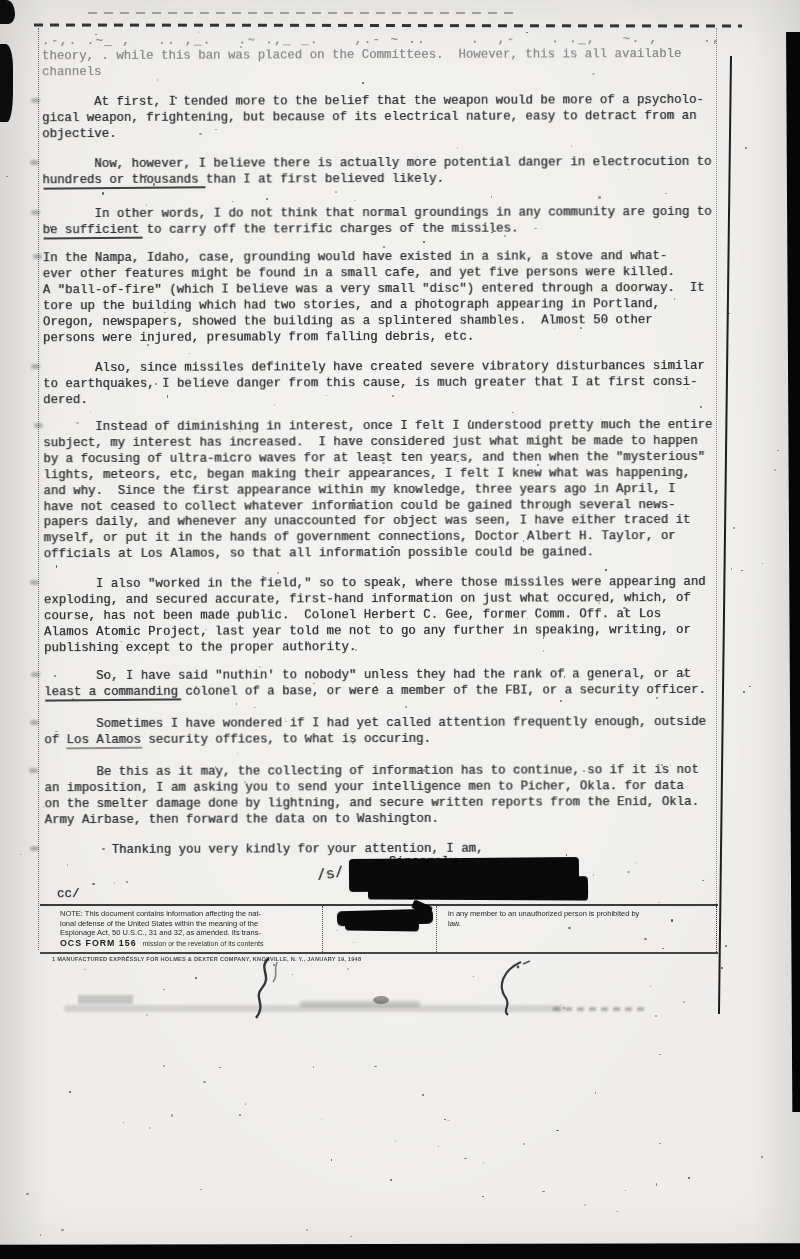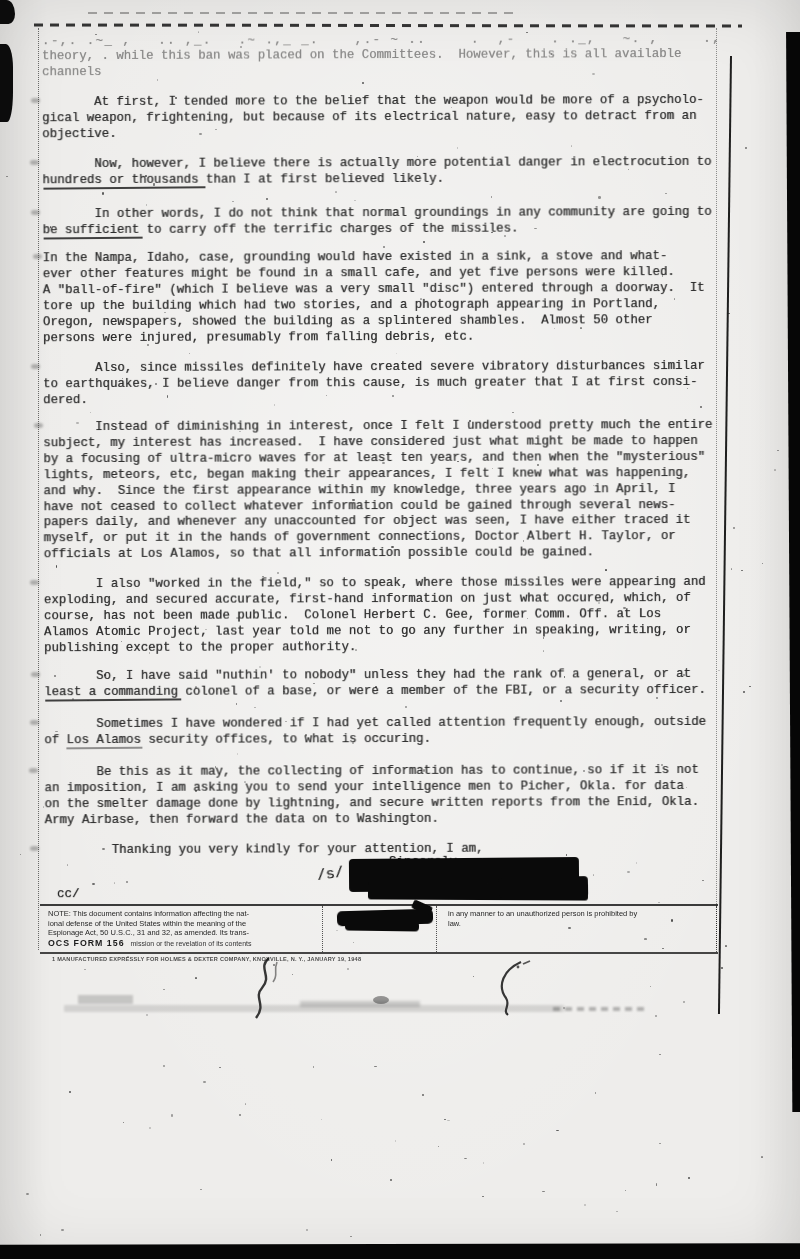--- a/index.html
+++ b/index.html
@@ -123,33 +123,33 @@
     <div class="underline-mark" style="left:66px;top:746px;width:76px;opacity:.55"></div>
   </div>
 
   <div>
     <div class="redaction" style="left:349px;top:858px;width:230px;height:33px;border-radius:4px;transform:rotate(-.5deg)"></div>
     <div class="redaction" style="left:368px;top:883px;width:220px;height:17px;border-radius:3px;transform:rotate(.3deg)"></div>
     <div class="redaction" style="left:498px;top:877px;width:90px;height:20px;border-radius:4px;transform:rotate(-1.2deg)"></div>
   </div>
 
   <div class="note-strip">
-    <div class="note-box" style="left:0;width:282px">
+    <div class="note-box" style="left:12px;width:282px">
       <div class="note-text">NOTE: This document contains information affecting the nat-
 ional defense of the United States within the meaning of the
 Espionage Act, 50 U.S.C., 31 and 32, as amended. Its trans-</div>
       <div class="form-line">
         <span class="form-num">OCS FORM 156</span><span class="form-rest">mission or the revelation of its contents</span>
       </div>
     </div>
     <div class="note-v" style="left:282px"></div>
     <div class="note-box" style="left:282px;width:114px"></div>
     <div class="note-v" style="left:396px"></div>
     <div class="note-box" style="left:396px;width:280px">
-      <div class="note-text" style="left:12px">in any manner to an unauthorized person is prohibited by
+      <div class="note-text" style="left:12px">in any member to an unauthorized person is prohibited by
 law.</div>
     </div>
     <div class="note-v" style="left:676px"></div>
   </div>
 
   <div>
     <div class="redaction" style="left:337px;top:910px;width:96px;height:15px;border-radius:5px;transform:rotate(-1.6deg)"></div>
     <div class="redaction" style="left:345px;top:921px;width:74px;height:10px;border-radius:4px;transform:rotate(.8deg)"></div>
     <div class="redaction" style="left:412px;top:903px;width:20px;height:9px;border-radius:2px;transform:rotate(24deg)"></div>
   </div>

